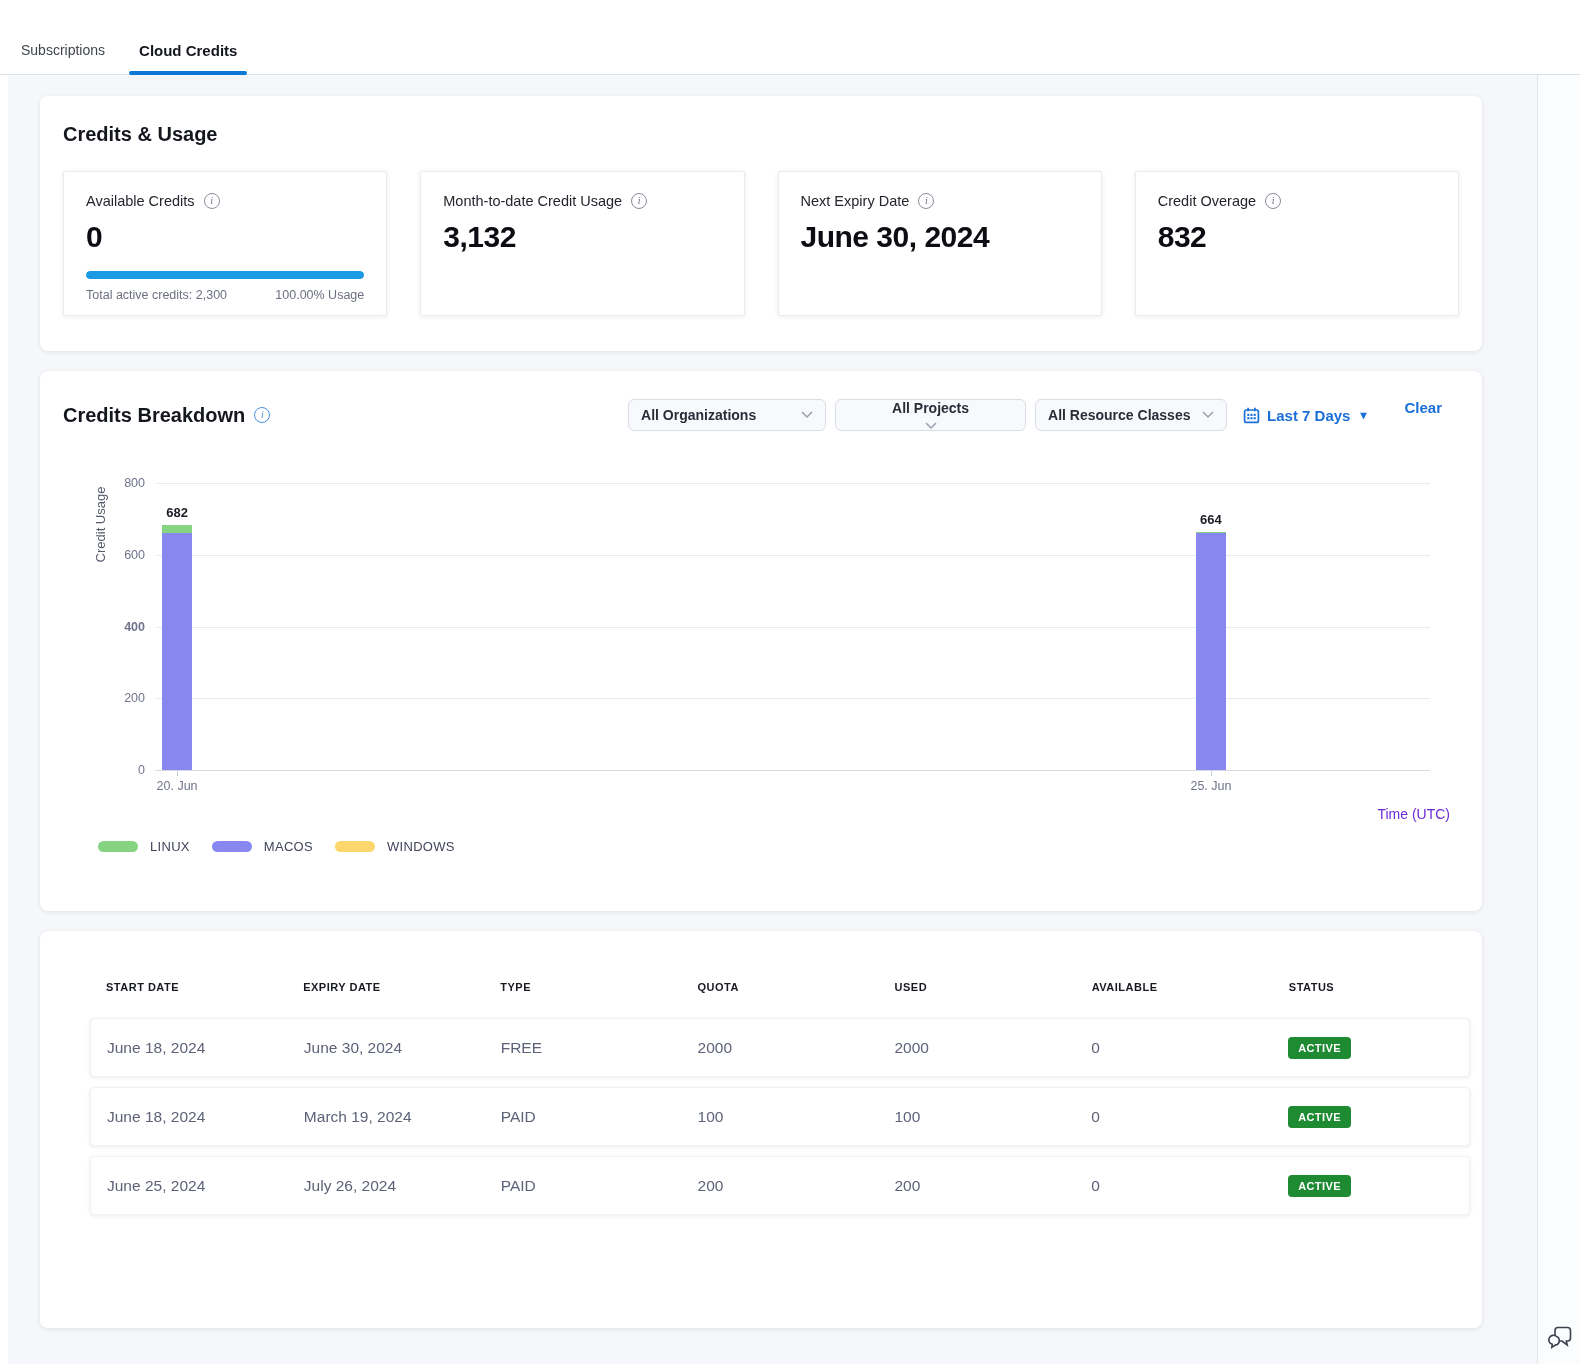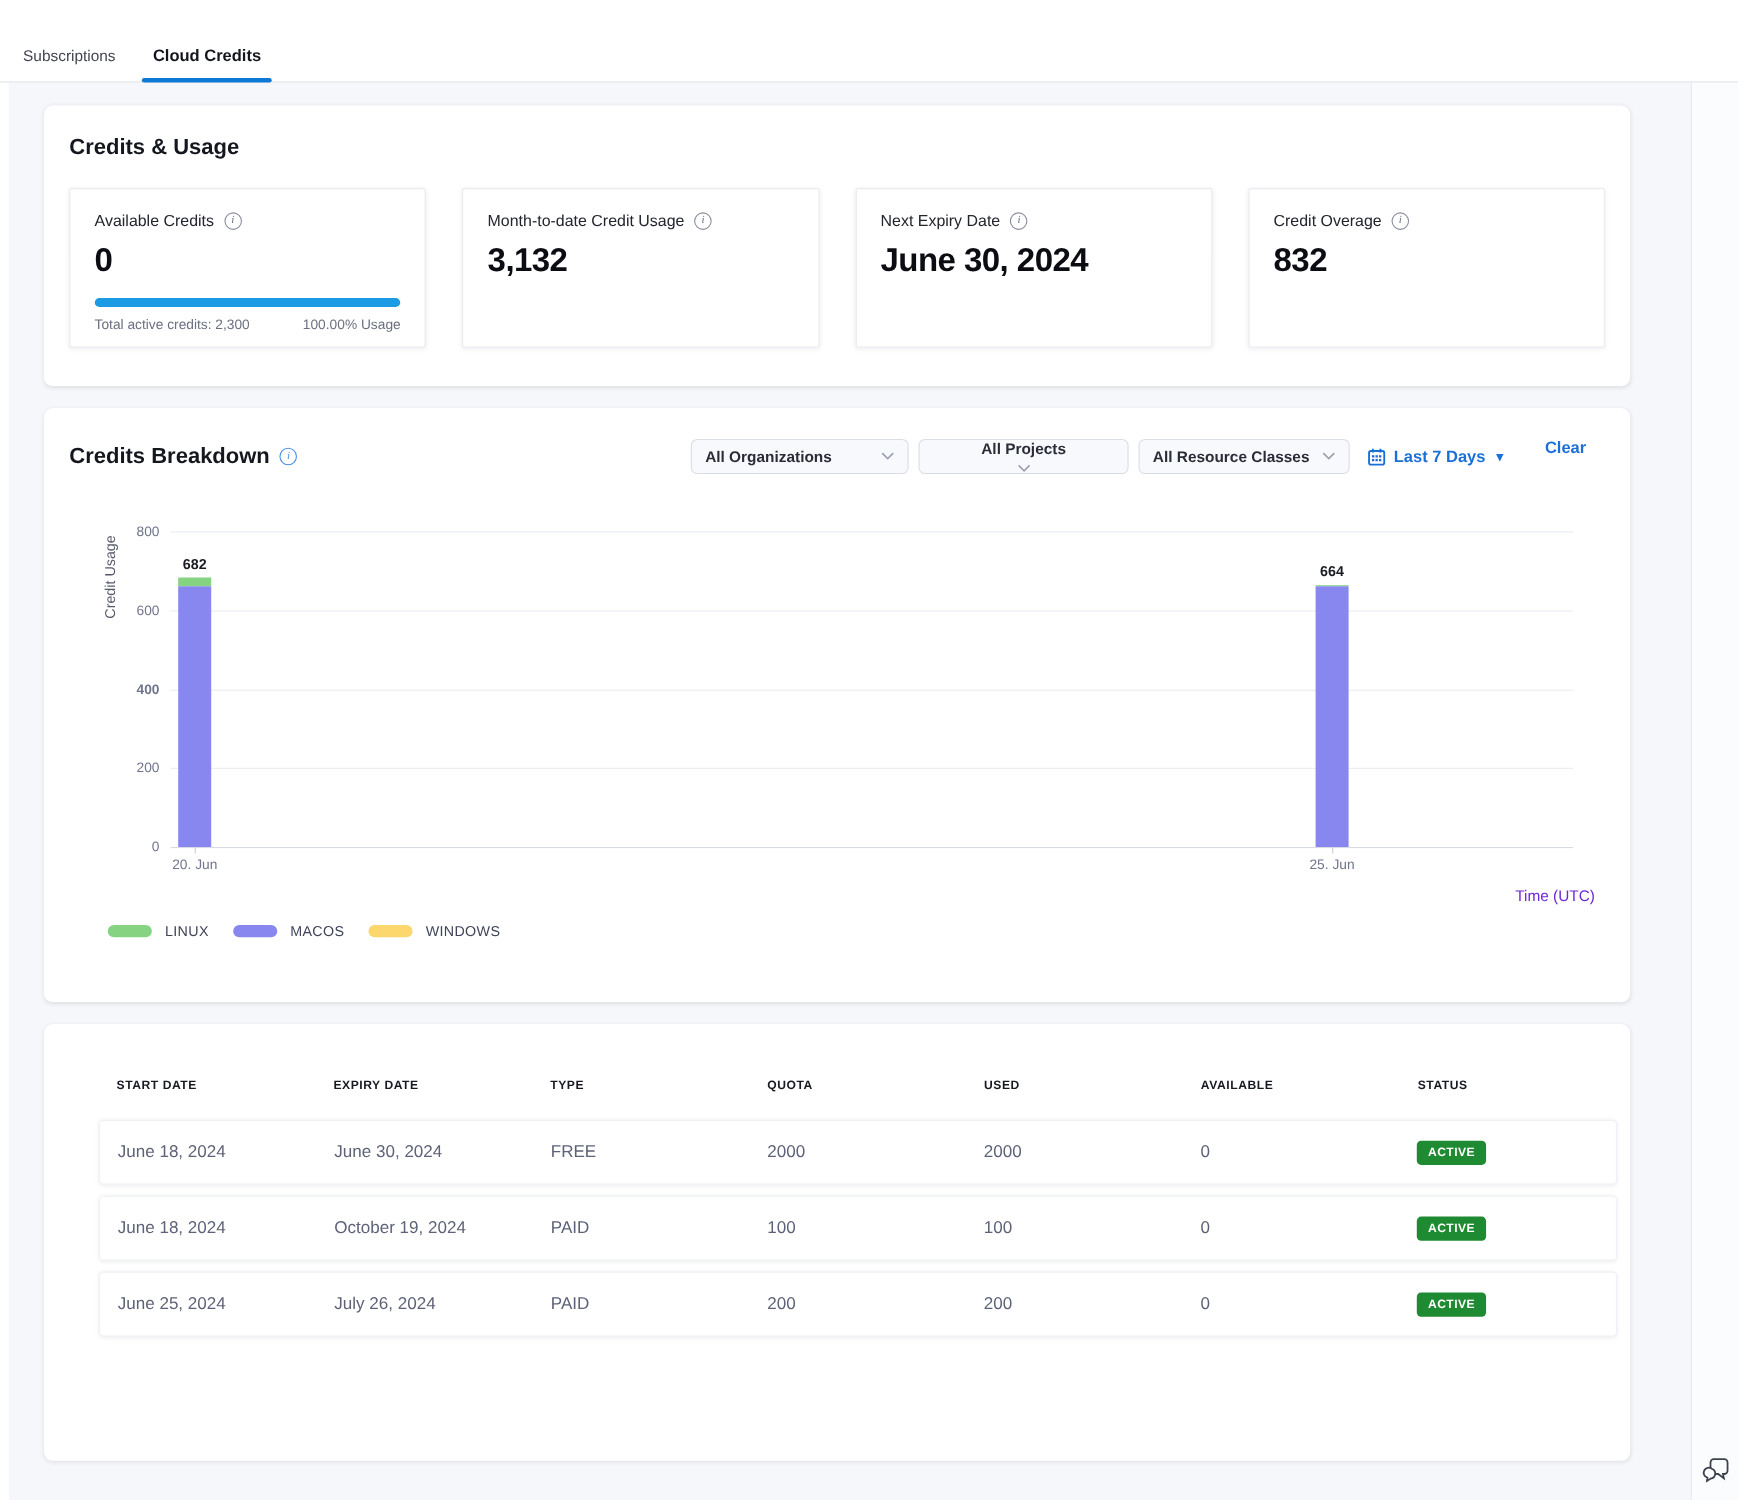--- a/index.html
+++ b/index.html
@@ -270,21 +270,21 @@
         <div>June 30, 2024</div>
         <div>FREE</div>
         <div>2000</div>
         <div>2000</div>
         <div>0</div>
         <div><span class="badge" style="background: rgb(30, 138, 49);">ACTIVE</span></div>
       </div>
 
       <div class="t-row">
         <div>June 18, 2024</div>
-        <div>October 19, 2024</div>
+        <div>March 19, 2024</div>
         <div>PAID</div>
         <div>100</div>
         <div>100</div>
         <div>0</div>
         <div><span class="badge" style="background: rgb(30, 138, 49);">ACTIVE</span></div>
       </div>
 
       <div class="t-row">
         <div>June 25, 2024</div>
         <div>July 26, 2024</div>

